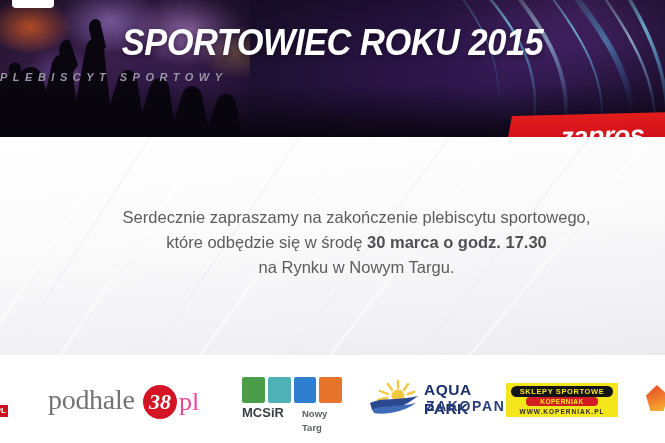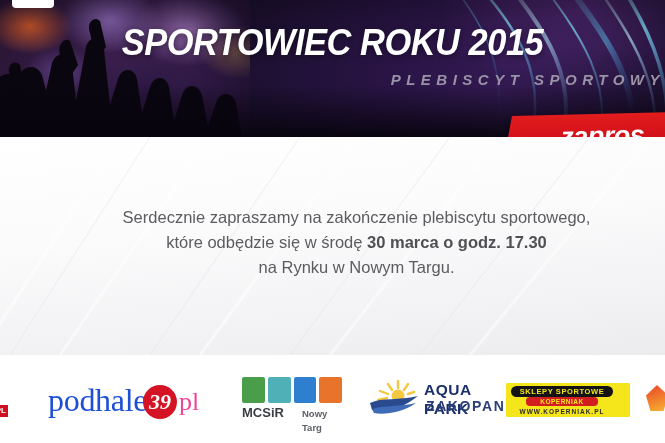--- a/index.html
+++ b/index.html
@@ -64,23 +64,23 @@
     position:absolute;left:0;top:24px;width:665px;text-align:center;
     color:#ffffff;
     font-family:"Liberation Sans","DejaVu Sans",sans-serif;
     font-size:37px;font-weight:bold;font-style:italic;
     letter-spacing:-0.5px;line-height:1;
     transform:scaleX(.93);
     text-shadow:0 2px 7px rgba(0,0,0,.45);
     white-space:nowrap;
   }
   .hero-subtitle{
-    position:absolute;left:0;top:72px;width:665px;text-align:right;
+    position:absolute;left:0;top:72px;width:665px;text-align:left;
     color:#9a93a6;
-    font-size:15px;font-weight:bold;font-style:italic;
+    font-size:11px;font-weight:bold;font-style:italic;
     letter-spacing:5.5px;line-height:1;
     white-space:nowrap;
   }
 
   
   .ribbon{
     position:absolute;left:512px;top:116px;width:200px;height:40px;
     background:linear-gradient(180deg,#e31d1d 0%,#d4111b 55%,#b80d16 100%);
     transform:skewX(-12deg) rotate(-1.4deg);
     transform-origin:left top;
@@ -126,21 +126,21 @@
     margin-top:2px;width:30px;height:12px;background:#cf1020;
     color:#fff;font-size:8px;font-weight:bold;text-align:right;
     line-height:12px;padding-right:2px;box-sizing:border-box;
   }
 
   
   .logo-podhale{left:48px;top:28px;width:160px;height:38px;}
   .ph-word{
     position:absolute;left:0;top:0;
     font-family:"Liberation Serif","DejaVu Serif",serif;
-    font-size:32px;color:#1d4ed8;line-height:34px;letter-spacing:-0.3px;
+    font-size:28px;color:#737373;line-height:34px;letter-spacing:-0.3px;
   }
   .ph-disc{
     position:absolute;left:95px;top:2px;width:34px;height:34px;border-radius:50%;
     background:#d41424;
   }
   .ph-24{
     position:absolute;left:95px;top:2px;width:34px;height:34px;
     color:#ffffff;font-family:"Liberation Serif","DejaVu Serif",serif;
     font-size:22px;font-weight:bold;font-style:italic;
     line-height:34px;text-align:center;
@@ -170,21 +170,21 @@
   .aq-text1{
     position:absolute;left:56px;top:1px;
     font-size:15.5px;font-weight:bold;color:#1a2f6b;letter-spacing:.5px;line-height:19px;
   }
   .aq-text2{
     position:absolute;left:58px;top:20px;
     font-size:14px;font-weight:bold;color:#2a3f78;letter-spacing:1.6px;line-height:14px;
   }
 
   
-  .logo-kop{left:506px;top:28px;width:124px;height:34px;background:#f5e61c;border-radius:1px;}
+  .logo-kop{left:506px;top:28px;width:112px;height:34px;background:#f5e61c;border-radius:1px;}
   .kop-l1{
     position:absolute;left:5px;top:3px;width:102px;height:11px;
     background:#141414;border-radius:6px;color:#f5e61c;
     font-size:7.5px;font-weight:bold;letter-spacing:.6px;text-align:center;line-height:11px;
   }
   .kop-l2{
     position:absolute;left:20px;top:14px;width:72px;height:9px;
     background:#d21e20;border-radius:4px;color:#f5e61c;
     font-size:6.5px;font-weight:bold;letter-spacing:.5px;text-align:center;line-height:9px;
   }
@@ -291,21 +291,21 @@
   <div class="sponsors">
 
     <div class="logo logo-partial-left">
       <div class="pl-e">e</div>
       <div class="pl-bar">.PL</div>
     </div>
 
     <div class="logo logo-podhale">
       <div class="ph-word">podhale</div>
       <div class="ph-disc"></div>
-      <div class="ph-24">39</div>
+      <div class="ph-24">38</div>
       <div class="ph-pl">pl</div>
     </div>
 
     <div class="logo logo-mcsir">
       <div class="mc-squares">
         <div style="background:#4a9e4a"></div>
         <div style="background:#4fb0b8"></div>
         <div style="background:#2f7fd0"></div>
         <div style="background:#e8732a"></div>
       </div>

